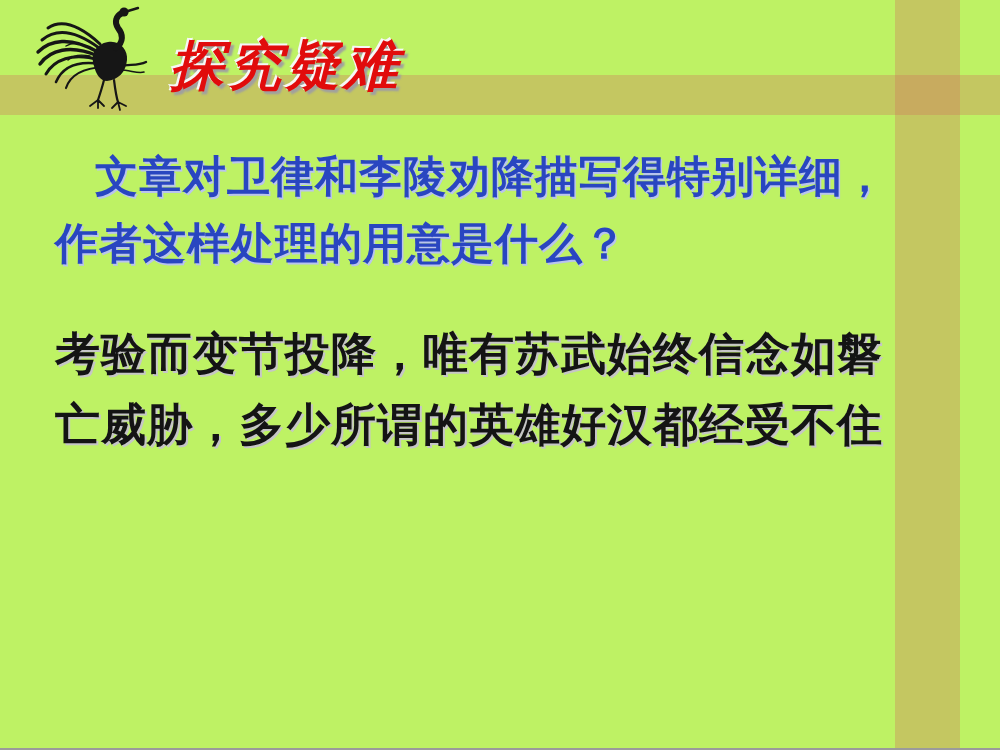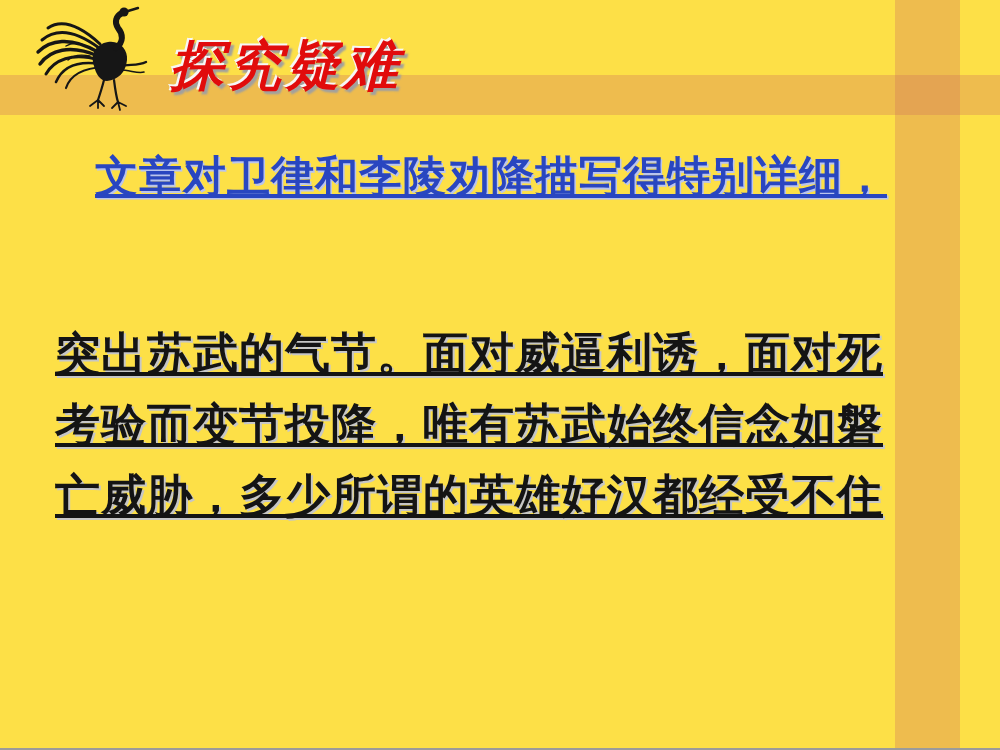--- a/index.html
+++ b/index.html
@@ -4,21 +4,21 @@
 <style>
   html, body {
     margin: 0;
     padding: 0;
     background: #555;
   }
   .slide {
     position: relative;
     width: 1000px;
     height: 750px;
-    background: #fde047;
+    background: #bef264;
     overflow: hidden;
     font-family: "Liberation Sans", sans-serif;
   }
   
   .band-horizontal {
     position: absolute;
     left: 0; top: 75px;
     width: 1000px; height: 40px;
     background: rgba(208, 119, 91, 0.35);
   }
@@ -69,21 +69,21 @@
     left: 55px; top: 318px;
     width: 890px;
     font-size: 45px;
     font-weight: 900;
     line-height: 71px;
     letter-spacing: 1px;
     color: #141414;
     text-shadow: 2px 2px 0 #c6c6c6;
   }
   .answer-block .line.indented { padding-left: 70px; }
-  .line { white-space: nowrap; text-decoration: underline; }
+  .line { white-space: nowrap; }
 </style>
 </head>
 <body>
 
 <div class="slide">
 
   <div class="band-horizontal"></div>
   <div class="band-vertical"></div>
 
   <svg class="bird" viewBox="0 0 128 110" xmlns="http://www.w3.org/2000/svg">
@@ -114,23 +114,23 @@
     <path d="M88,44 C96,38 95,30 90,24 C86,18 88,12 94,9" fill="none" stroke="#161616" stroke-width="6" stroke-linecap="round"></path>
 
     <circle cx="96" cy="8" r="4.6" fill="#161616"></circle>
     <path d="M100,7 L110,4" stroke="#161616" stroke-width="2.4" stroke-linecap="round"></path>
   </svg>
 
   <div class="slide-title">探究疑难</div>
 
   <div class="question-block">
     <div class="line indented">文章对卫律和李陵劝降描写得特别详细，</div>
+    <div class="line">作者这样处理的用意是什么？</div>
   </div>
 
   <div class="answer-block">
-    <div class="line">突出苏武的气节。面对威逼利诱，面对死</div>
     <div class="line">考验而变节投降，唯有苏武始终信念如磐</div>
     <div class="line">亡威胁，多少所谓的英雄好汉都经受不住</div>
   </div>
 
   <div class="bottom-edge-line"></div>
 
 </div>
 
 </body></html>

